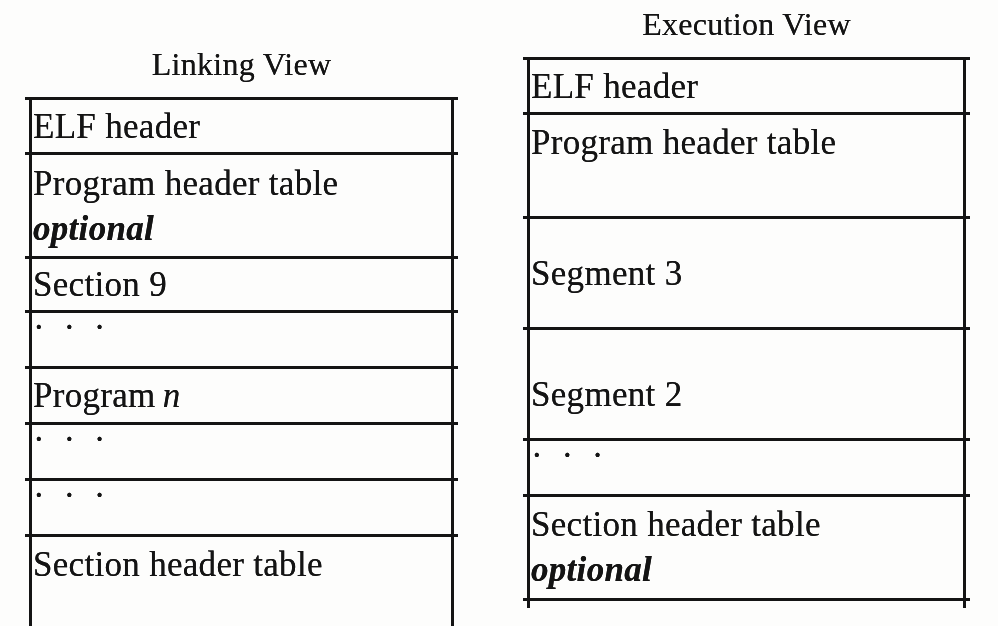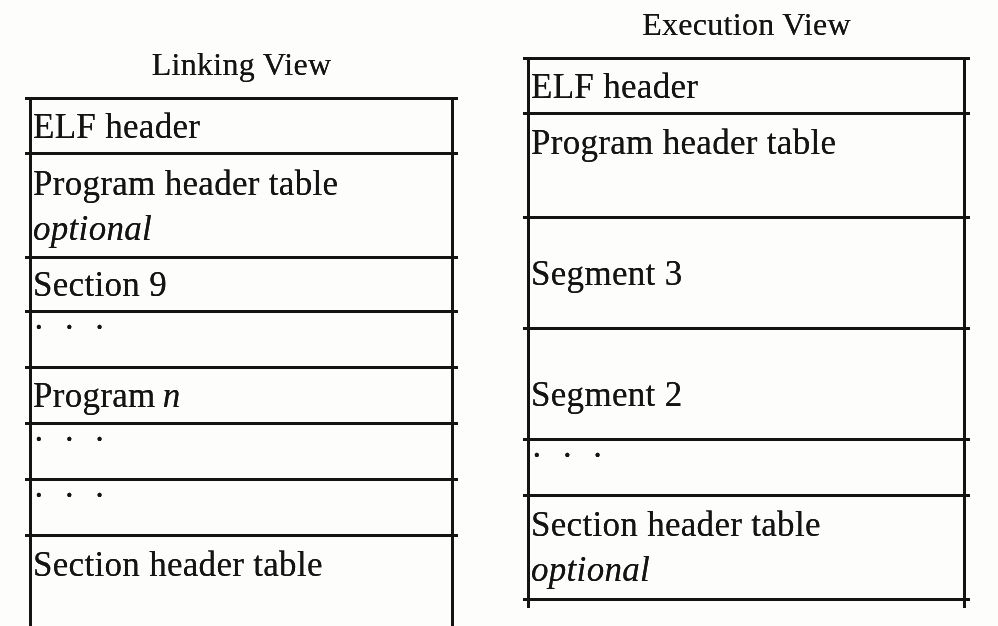--- a/index.html
+++ b/index.html
@@ -23,21 +23,21 @@
   .vl-right{right:0;}
   .hline{position:absolute;left:-4px;right:-4px;height:3px;background:#141414;}
   .cell{
     position:absolute;left:4px;right:4px;
     display:flex;flex-direction:column;align-items:flex-start;justify-content:center;
     font-size:35px;line-height:45px;letter-spacing:0.3px;
     text-shadow:0 0 0.5px currentColor;text-align:center;
   }
   .cell.top{justify-content:flex-start;padding-top:5px;}
   .cell.dots{justify-content:flex-start;padding-top:0;line-height:29px;letter-spacing:5px;}
-  .it{font-style:italic;}
+  .it{font-style:italic;font-weight:bold;}
   .var{font-style:italic;padding-left:7px;}
 </style>
 </head>
 <body>
 
 <div class="canvas">
 
   <section class="col col-left">
     <h2 class="col-title">Linking View</h2>
     <div class="box">

